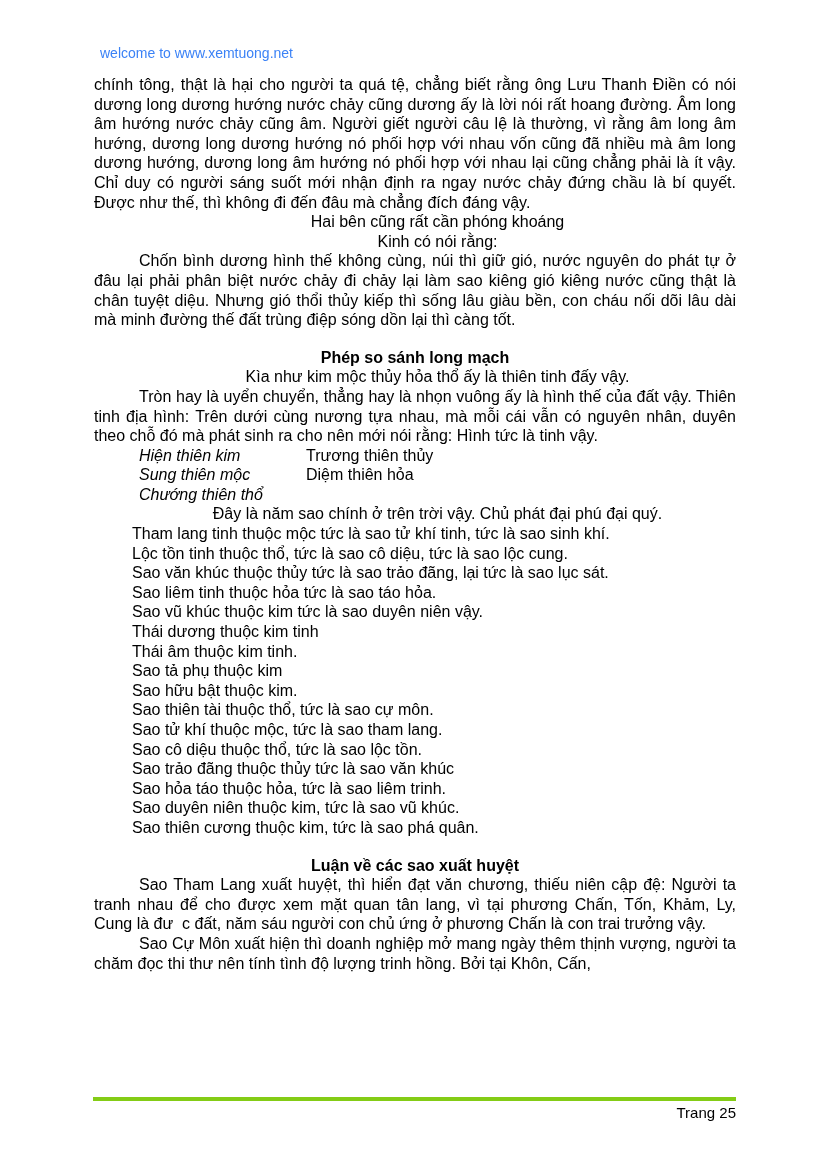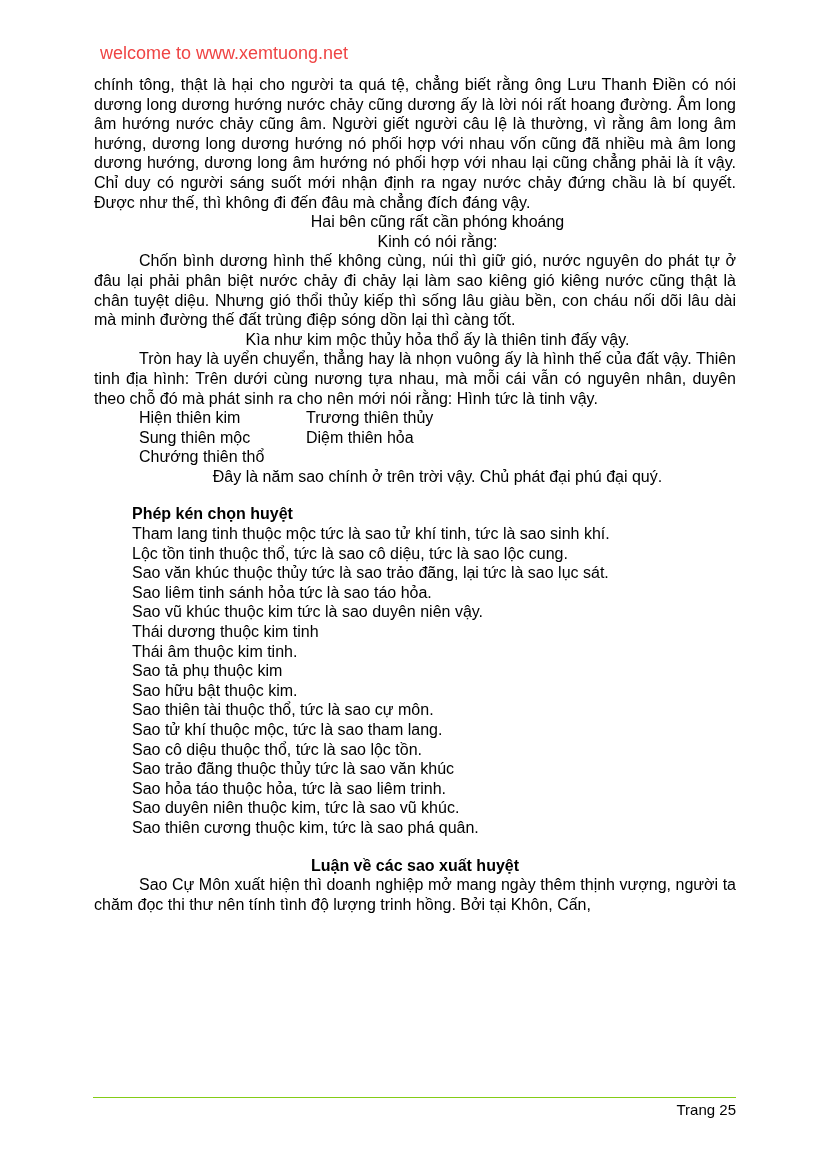--- a/index.html
+++ b/index.html
@@ -13,23 +13,23 @@
     height: 1169px;
     background: #ffffff;
     color: #000000;
     font-family: "Liberation Sans", sans-serif;
     overflow: hidden;
   }
   .site-header {
     position: absolute;
     left: 100px;
     top: 44px;
-    font-size: 18px;
+    font-size: 14px;
     line-height: 18px;
-    color: #ef4444;
+    color: #3b82f6;
   }
   .content {
     position: absolute;
     left: 94px;
     top: 75px;
     width: 642px;
     font-size: 16px;
     line-height: 19.6px;
   }
   .para {
@@ -54,35 +54,36 @@
     text-align: left;
     padding-left: 38px;
   }
   .pair-row {
     margin: 0;
     padding-left: 45px;
   }
   .pair-row .col1 {
     display: inline-block;
     width: 167px;
+    font-style: italic;
   }
   .star-list {
     margin: 0;
     padding: 0;
     list-style: none;
   }
   .star-list li {
     padding-left: 38px;
   }
   .page-footer {
     position: absolute;
     left: 93px;
     top: 1097px;
     width: 643px;
-    border-top: 1px solid #84cc16;
+    border-top: 4px solid #84cc16;
   }
   .page-footer .page-num {
     display: block;
     padding-top: 3px;
     text-align: right;
     font-size: 15px;
     line-height: 18px;
   }
 </style>
 </head>
@@ -94,59 +95,60 @@
 
   <div class="content">
 
     <p class="para no-indent">chính tông, thật là hại cho người ta quá tệ, chẳng biết rằng ông Lưu Thanh Điền có nói dương long dương hướng nước chảy cũng dương ấy là lời nói rất hoang đường. Âm long âm hướng nước chảy cũng âm. Người giết người câu lệ là thường, vì rằng âm long âm hướng, dương long dương hướng nó phối hợp với nhau vốn cũng đã nhiều mà âm long dương hướng, dương long âm hướng nó phối hợp với nhau lại cũng chẳng phải là ít vậy. Chỉ duy có người sáng suốt mới nhận định ra ngay nước chảy đứng chầu là bí quyết. Được như thế, thì không đi đến đâu mà chẳng đích đáng vậy.</p>
 
     <p class="single-line">Hai bên cũng rất cần phóng khoáng</p>
     <p class="single-line">Kinh có nói rằng:</p>
 
     <p class="para">Chốn bình dương hình thế không cùng, núi thì giữ gió, nước nguyên do phát tự ở đâu lại phải phân biệt nước chảy đi chảy lại làm sao kiêng gió kiêng nước cũng thật là chân tuyệt diệu. Nhưng gió thổi thủy kiếp thì sống lâu giàu bền, con cháu nối dõi lâu dài mà minh đường thế đất trùng điệp sóng dồn lại thì càng tốt.</p>
 
+    <p class="section-heading">Phép so sánh long mạch</p>
 
     <p class="single-line">Kìa như kim mộc thủy hỏa thổ ấy là thiên tinh đấy vậy.</p>
     <p class="para">Tròn hay là uyển chuyển, thẳng hay là nhọn vuông ấy là hình thế của đất vậy. Thiên tinh địa hình: Trên dưới cùng nương tựa nhau, mà mỗi cái vẫn có nguyên nhân, duyên theo chỗ đó mà phát sinh ra cho nên mới nói rằng: Hình tức là tinh vậy.</p>
 
     <div class="pair-row">
       <span class="col1">Hiện thiên kim</span><span>Trương thiên thủy</span>
     </div>
     <div class="pair-row">
       <span class="col1">Sung thiên mộc</span><span>Diệm thiên hỏa</span>
     </div>
     <div class="pair-row">
       <span class="col1">Chướng thiên thổ</span><span></span>
     </div>
 
     <p class="single-line">Đây là năm sao chính ở trên trời vậy. Chủ phát đại phú đại quý.</p>
 
-    <p class="section-heading left">Phép kén chọn huyệt</p>
 
     <ul class="star-list">
       <li>Tham lang tinh thuộc mộc tức là sao tử khí tinh, tức là sao sinh khí.</li>
       <li>Lộc tồn tinh thuộc thổ, tức là sao cô diệu, tức là sao lộc cung.</li>
       <li>Sao văn khúc thuộc thủy tức là sao trảo đãng, lại tức là sao lục sát.</li>
-      <li>Sao liêm tinh sánh hỏa tức là sao táo hỏa.</li>
+      <li>Sao liêm tinh thuộc hỏa tức là sao táo hỏa.</li>
       <li>Sao vũ khúc thuộc kim tức là sao duyên niên vậy.</li>
       <li>Thái dương thuộc kim tinh</li>
       <li>Thái âm thuộc kim tinh.</li>
       <li>Sao tả phụ thuộc kim</li>
       <li>Sao hữu bật thuộc kim.</li>
       <li>Sao thiên tài thuộc thổ, tức là sao cự môn.</li>
       <li>Sao tử khí thuộc mộc, tức là sao tham lang.</li>
       <li>Sao cô diệu thuộc thổ, tức là sao lộc tồn.</li>
       <li>Sao trảo đãng thuộc thủy tức là sao văn khúc</li>
       <li>Sao hỏa táo thuộc hỏa, tức là sao liêm trinh.</li>
       <li>Sao duyên niên thuộc kim, tức là sao vũ khúc.</li>
       <li>Sao thiên cương thuộc kim, tức là sao phá quân.</li>
     </ul>
 
     <p class="section-heading">Luận về các sao xuất huyệt</p>
 
+    <p class="para">Sao Tham Lang xuất huyệt, thì hiển đạt văn chương, thiếu niên cập đệ: Người ta tranh nhau để cho được xem mặt quan tân lang, vì tại phương Chấn, Tốn, Khảm, Ly, Cung là đư&nbsp; c đất, năm sáu người con chủ ứng ở phương Chấn là con trai trưởng vậy.</p>
     <p class="para">Sao Cự Môn xuất hiện thì doanh nghiệp mở mang ngày thêm thịnh vượng, người ta chăm đọc thi thư nên tính tình độ lượng trinh hồng. Bởi tại Khôn, Cấn,</p>
 
   </div>
 
   <div class="page-footer">
     <span class="page-num">Trang 25</span>
   </div>
 
 </div>
 

